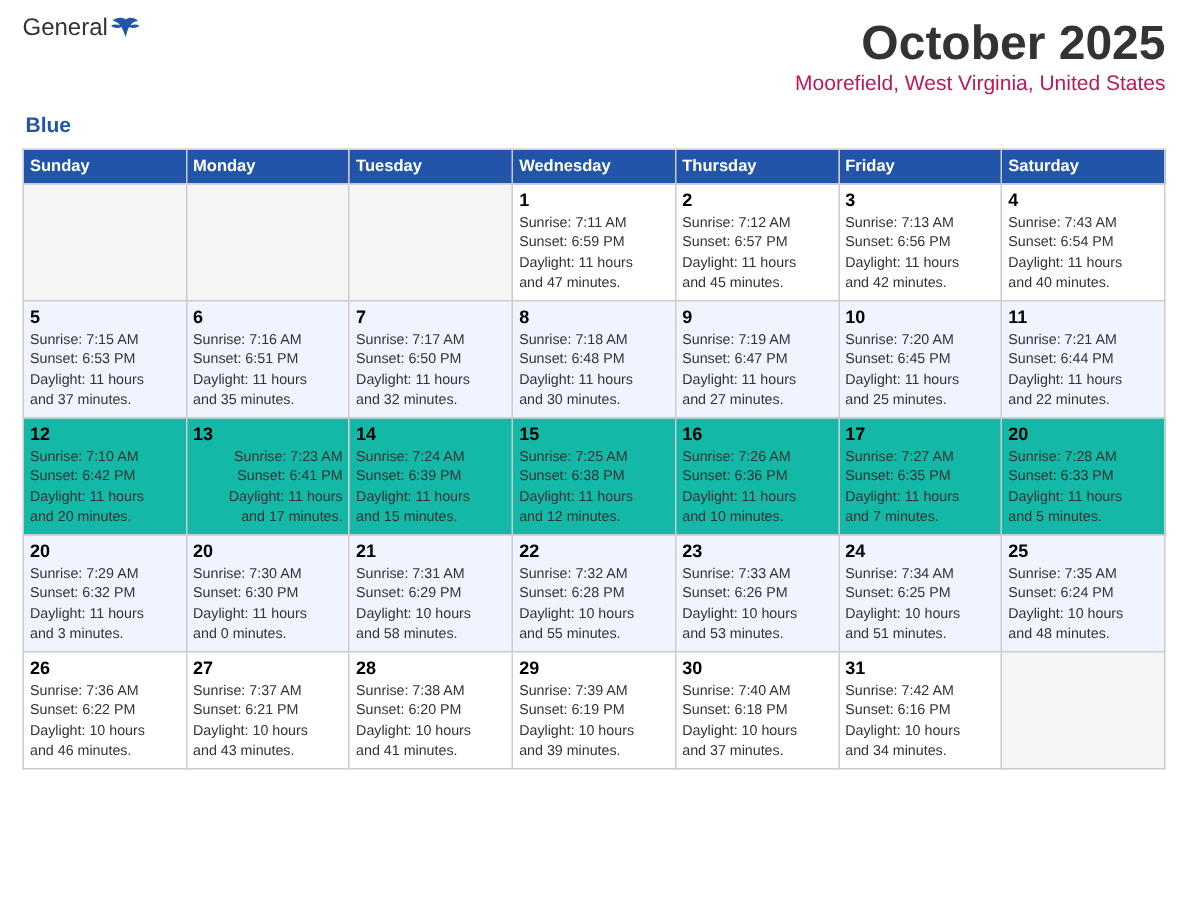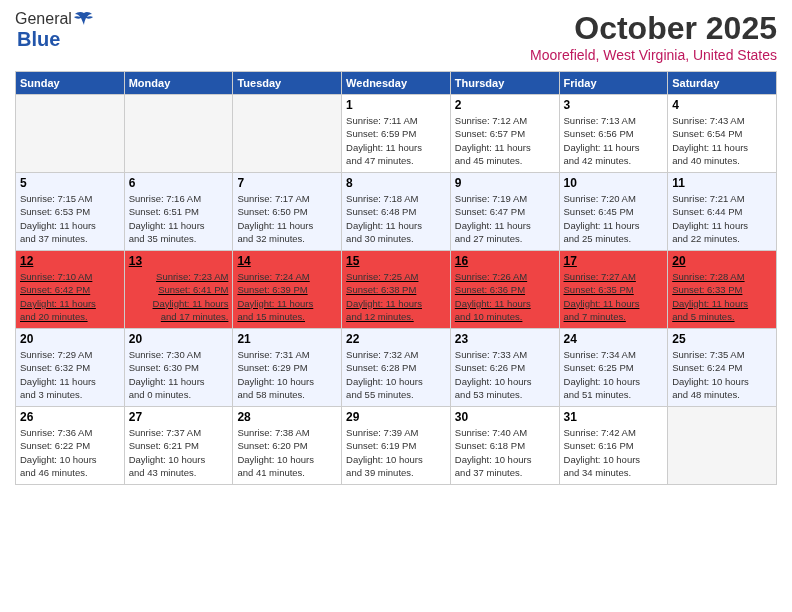--- a/index.html
+++ b/index.html
@@ -83,21 +83,21 @@
 
 <div class="container">
   <div class="header">
     <div class="logo">
       <div style="display:flex;align-items:center;">
         <span class="logo-general">General</span>
         <svg width="20" height="16" viewBox="0 0 20 16" style="margin-left:2px;">
           <path d="M10,2 C12,0 16,1 18,3 C16,3 14,4 13,6 C15,5 17,5 19,6 C17,8 14,8 12,7 C11,9 10,12 10,14 C9,12 8,9 7,7 C5,8 2,8 0,6 C2,5 4,5 6,6 C5,4 3,3 1,3 C3,1 7,0 10,2Z" fill="#2255aa"></path>
         </svg>
       </div>
-      <span class="logo-blue" style="color:#2255aa;font-weight:bold;font-size:20px;margin-left:2px;">Blue</span>
+      <span class="logo-blue" style="color:#2255aa;font-weight:bold;font-size:14px;margin-left:2px;margin-top:47px;">Blue</span>
     </div>
     <div class="title-section">
       <div class="month-title">October 2025</div>
       <div class="subtitle">Moorefield, West Virginia, United States</div>
     </div>
   </div>
 
   <table class="calendar">
     <thead>
       <tr>
@@ -188,21 +188,21 @@
 and 25 minutes.</div>
           </td>
           <td>
             <span class="day-num">11</span>
             <div class="day-info" style="white-space: pre-line;">Sunrise: 7:21 AM
 Sunset: 6:44 PM
 Daylight: 11 hours
 and 22 minutes.</div>
           </td>
         </tr>
-        <tr style="background: #ef4444; text-decoration: underline;">
+        <tr style="background: #14b8a6;">
           <td>
             <span class="day-num">12</span>
             <div class="day-info" style="white-space: pre-line;">Sunrise: 7:10 AM
 Sunset: 6:42 PM
 Daylight: 11 hours
 and 20 minutes.</div>
           </td>
           <td>
             <span class="day-num">13</span>
             <div class="day-info" style="white-space: pre-line; text-align: right;">Sunrise: 7:23 AM

